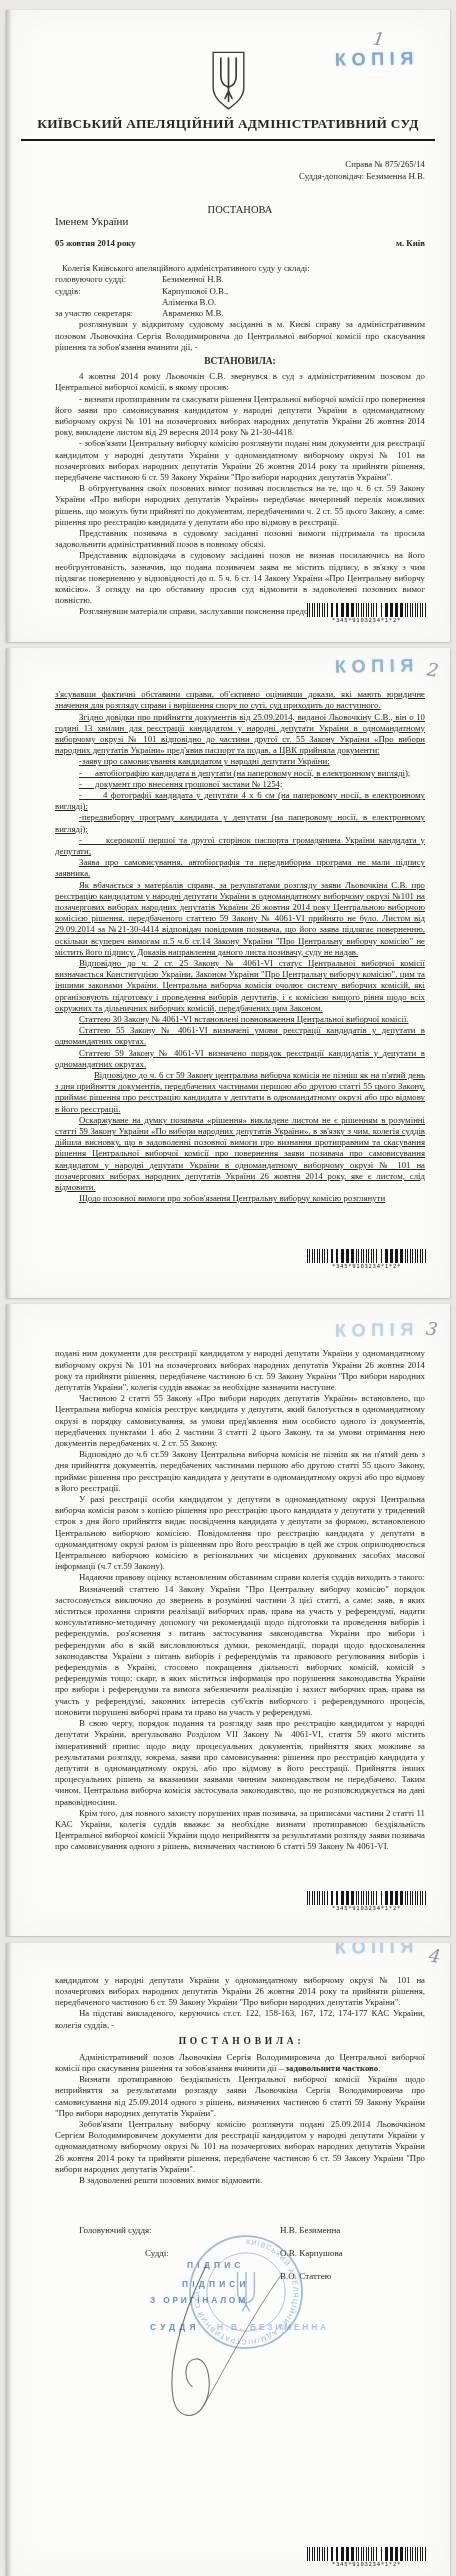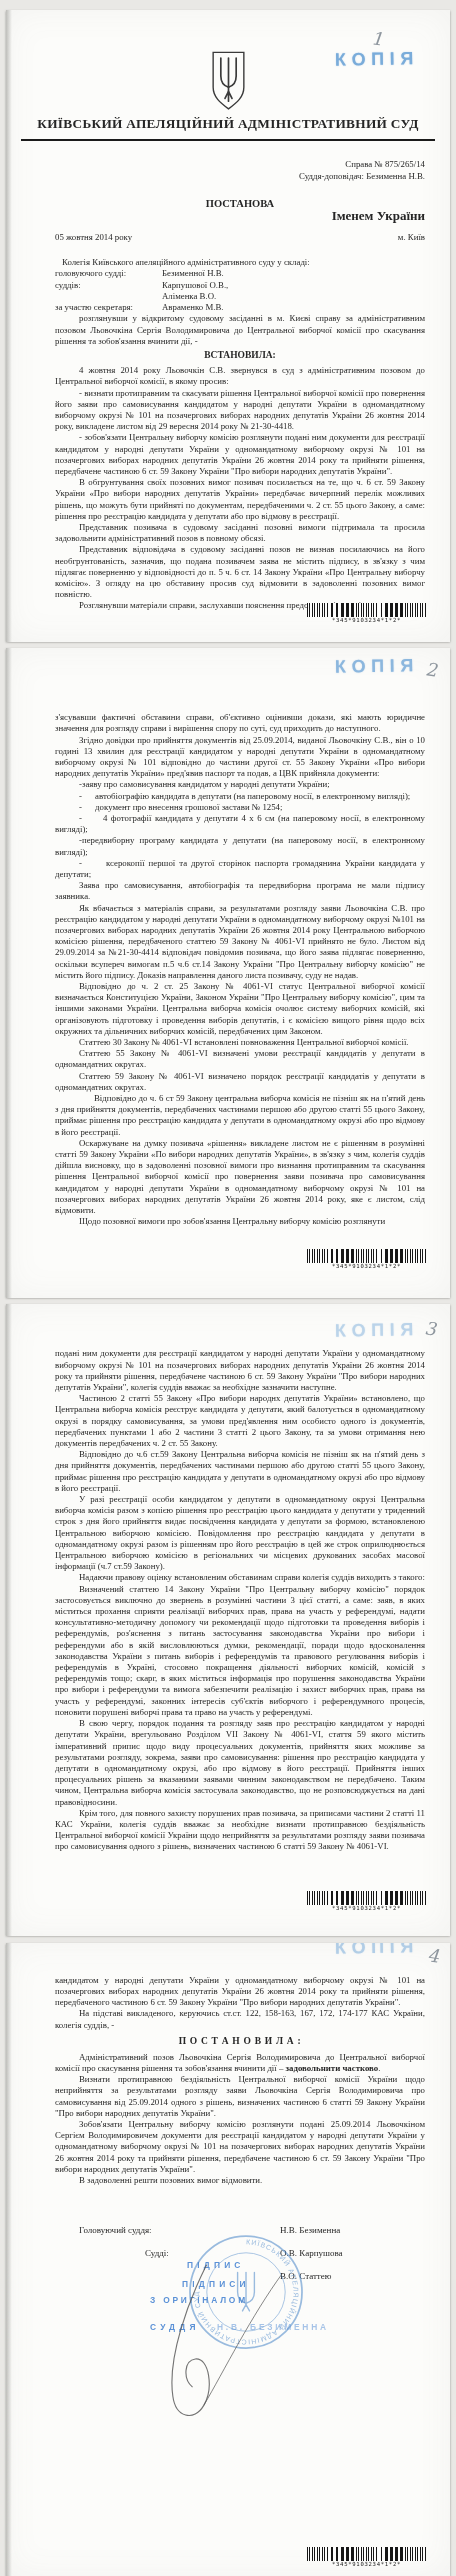--- a/index.html
+++ b/index.html
@@ -47,23 +47,23 @@
   }
 
   
   .emblem{display:block;margin:41px auto 5.6px;}
   .court-name{
     text-align:center;font-weight:bold;font-size:13.3px;letter-spacing:0.3px;
     margin:2.8px 7px 0;
   }
   .rule{height:2.8px;background:#1b1b1b;margin:6.3px 15.4px 17px;}
   .case-block{text-align:right;line-height:12px;}
-  .doc-title{text-align:center;font-weight:bold;font-size:10.5px;margin-top:16px;}
-  .doc-subtitle{text-align:right;font-weight:bold;font-size:13px;}
-  .date-row{display:flex;justify-content:space-between;font-weight:normal;margin-top:11.2px;}
+  .doc-title{text-align:center;font-weight:normal;font-size:10.5px;margin-top:22px;}
+  .doc-subtitle{text-align:left;font-weight:normal;font-size:11px;}
+  .date-row{display:flex;justify-content:space-between;font-weight:bold;margin-top:11.2px;}
   .comp-row{display:flex;}
   .comp-label{width:107px;flex:none;}
   .sect-heading{text-align:center;font-weight:bold;font-size:9.5px;margin:3.5px 0;}
 
   
   .barcode{position:absolute;right:24px;width:119px;text-align:center;}
   .bars{
     height:14px;
     background:repeating-linear-gradient(90deg,
       #161616 0 1.4px,#fdfdfc 1.4px 2.1px,
@@ -153,21 +153,21 @@
   <div class="barcode" style="bottom:18px;">
     <div class="bars"></div>
     <div class="bc-text">*345*9103234*1*2*</div>
   </div>
 </div>
 
 <div class="page" id="page2">
   <div class="pnum" style="top:11.2px;right:11.2px;">2</div>
   <div class="copy-stamp" style="top:8.4px;opacity:.70;">КОПІЯ</div>
 
-  <div class="content" style="padding-top:64px;">
+  <div class="content" style="padding-top:41px;text-decoration:underline;">
     <p>з'ясувавши фактичні обставини справи, об'єктивно оцінивши докази, які мають юридичне значення для розгляду справи і вирішення спору по суті, суд приходить до наступного.</p>
     <p class="ind">Згідно довідки про прийняття документів від 25.09.2014, виданої Льовочкіну С.В., він о 10 годині 13 хвилин для реєстрації кандидатом у народні депутати України в одномандатному виборчому окрузі № 101 відповідно до частини другої ст. 55 Закону України «Про вибори народних депутатів України» пред'явив паспорт та подав, а ЦВК прийняла документи:</p>
     <p class="ind">-заяву про самовисування кандидатом у народні депутати України;</p>
     <p class="ind">-&nbsp;&nbsp;&nbsp;&nbsp;&nbsp;&nbsp;автобіографію кандидата в депутати (на паперовому носії, в електронному вигляді);</p>
     <p class="ind">-&nbsp;&nbsp;&nbsp;&nbsp;&nbsp;&nbsp;документ про внесення грошової застави № 1254;</p>
     <p class="ind">-&nbsp;&nbsp;&nbsp;&nbsp;&nbsp;&nbsp;4 фотографії кандидата у депутати 4 х 6 см (на паперовому носії, в електронному вигляді);</p>
     <p class="ind">-передвиборну програму кандидата у депутати (на паперовому носії, в електронному вигляді);</p>
     <p class="ind">-&nbsp;&nbsp;&nbsp;&nbsp;&nbsp;&nbsp;ксерокопії першої та другої сторінок паспорта громадянина України кандидата у депутати;</p>
     <p class="ind">Заява про самовисування, автобіографія та передвиборна програма не мали підпису заявника.</p>
     <p class="ind">Як вбачається з матеріалів справи, за результатами розгляду заяви Льовочкіна С.В. про реєстрацію кандидатом у народні депутати України в одномандатному виборчому окрузі №101 на позачергових виборах народних депутатів України 26 жовтня 2014 року Центральною виборчою комісією рішення, передбаченого статтею 59 Закону № 4061-VI прийнято не було. Листом від 29.09.2014 за №21-30-4414 відповідач повідомив позивача, що його заява підлягає поверненню, оскільки всупереч вимогам п.5 ч.6 ст.14 Закону України "Про Центральну виборчу комісію" не містить його підпису. Доказів направлення даного листа позивачу, суду не надав.</p>

